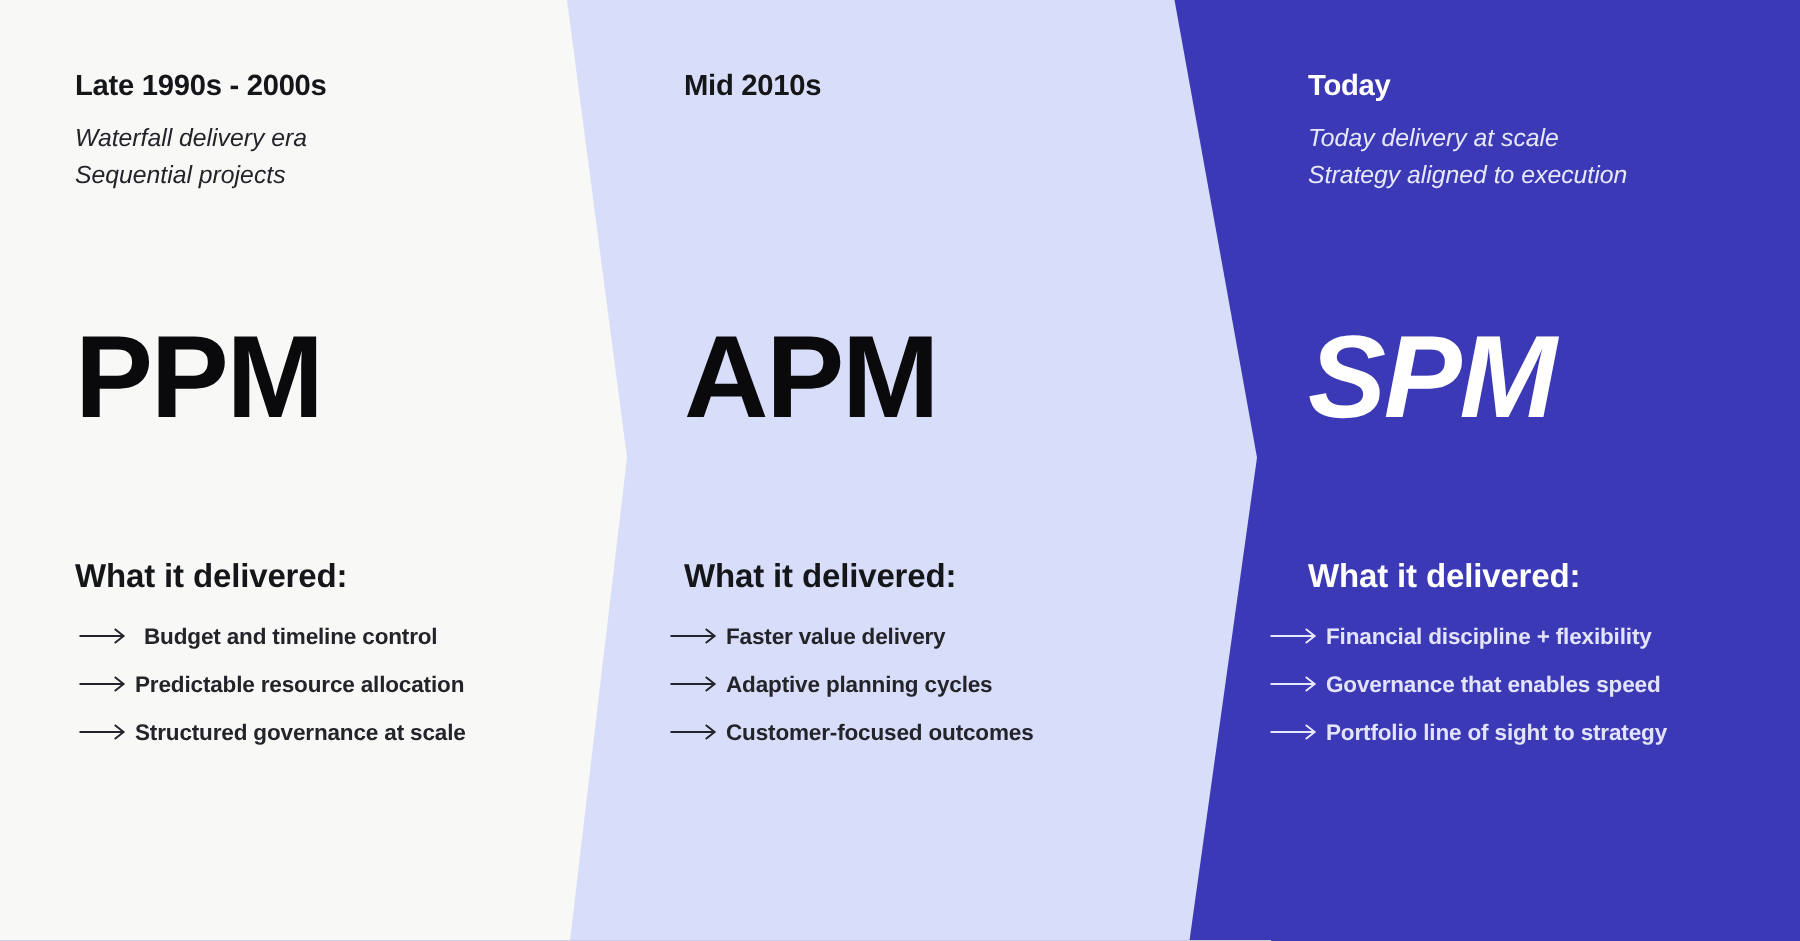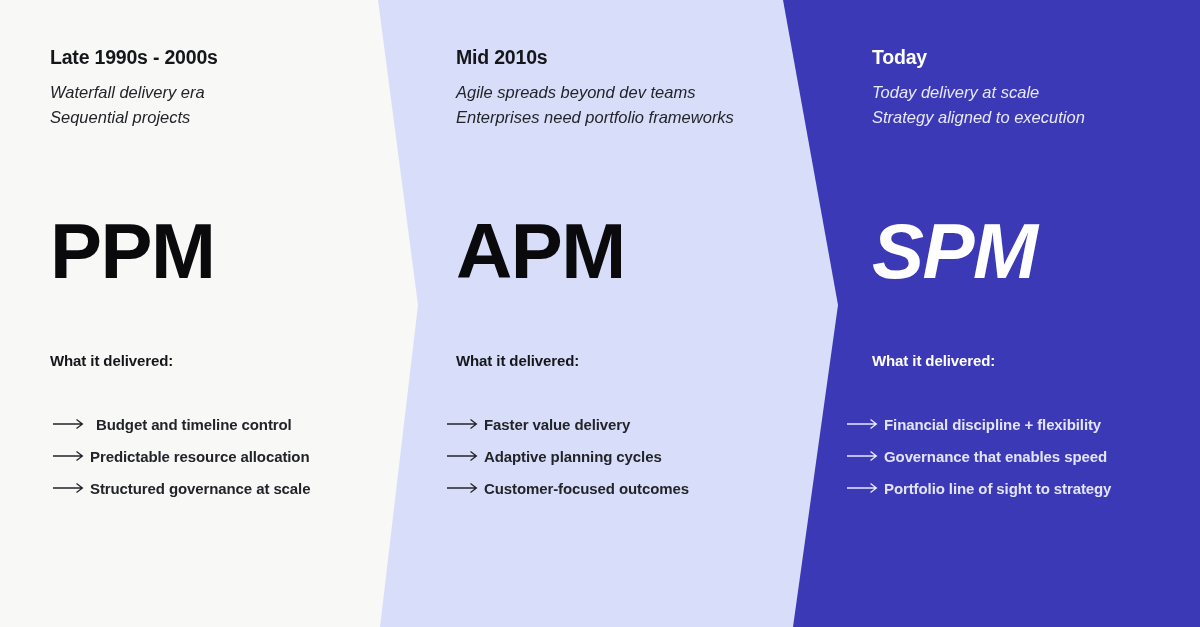--- a/index.html
+++ b/index.html
@@ -77,22 +77,22 @@
     position: absolute;
     top: 212px;
     font-size: 78px;
     font-weight: bold;
     letter-spacing: -1.5px;
     line-height: 1;
     color: #0a0a0c;
   }
   .delivered-heading {
     position: absolute;
-    top: 352px;
-    font-size: 15px;
+    top: 371px;
+    font-size: 22px;
     font-weight: bold;
     letter-spacing: -0.1px;
     color: #15161a;
     white-space: nowrap;
   }
   .bullets {
     position: absolute;
     top: 408px;
     margin: 0;
     padding: 0;
@@ -178,24 +178,20 @@
             <path d="M1 6 H30 M24.5 1.4 L30.4 6 L24.5 10.6" fill="none" stroke="currentColor" stroke-width="1.3"></path>
           </svg>
         </span>
         <span class="bullet-text">Structured governance at scale</span>
       </li>
     </ul>
   </div>
 
   <div class="col c2">
     <div class="era-label">Mid 2010s</div>
-    <div class="subtitle">
-      <div>Agile spreads beyond dev teams</div>
-      <div>Enterprises need portfolio frameworks</div>
-    </div>
     <div class="acronym">APM</div>
     <div class="delivered-heading">What it delivered:</div>
     <ul class="bullets">
       <li class="bullet">
         <span class="arrow-icon">
           <svg width="34" height="12" viewBox="0 0 34 12" aria-hidden="true">
             <path d="M1 6 H30 M24.5 1.4 L30.4 6 L24.5 10.6" fill="none" stroke="currentColor" stroke-width="1.3"></path>
           </svg>
         </span>
         <span class="bullet-text">Faster value delivery</span>

